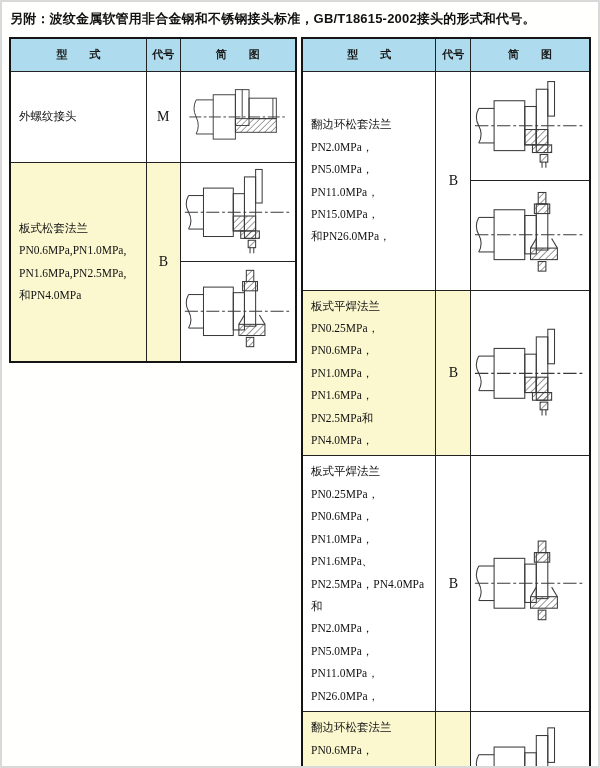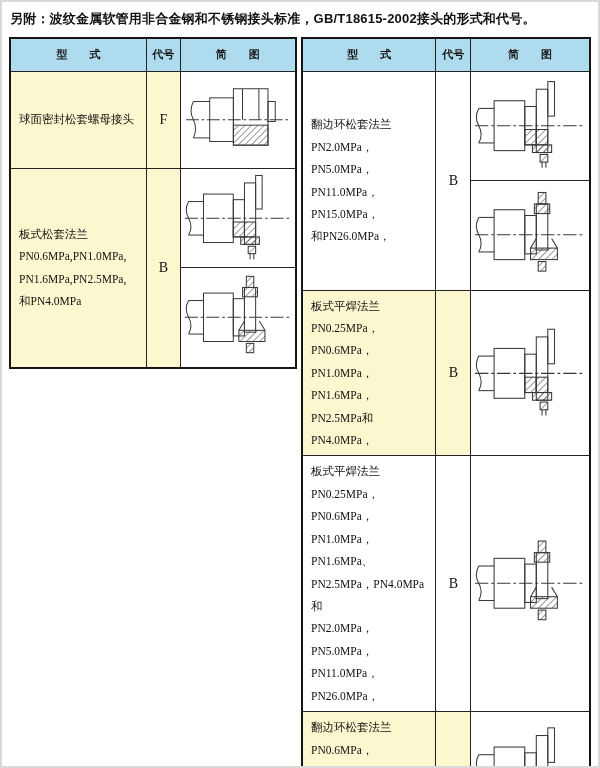--- a/index.html
+++ b/index.html
@@ -94,40 +94,40 @@
           <col style="width:118px">
         </colgroup>
         <thead>
           <tr>
             <th class="hdr">型　　式</th>
             <th class="hdr">代号</th>
             <th class="hdr">简　　图</th>
           </tr>
         </thead>
         <tbody>
-          <tr style="height:97px">
-            <td class="type-cell hl">
-              <div class="type-text">球面密封松套螺母接头</div>
-            </td>
-            <td class="code-cell hl">F</td>
-            <td class="diagram-cell">
-              <div class="diagram-split" style="height:95px">
-                <div class="diag">
-                  <svg viewBox="0 0 118 96" preserveAspectRatio="xMidYMid meet">
-                    <g fill="none" stroke="#3a3a3a" stroke-width="1.1">
-                      <line x1="2" y1="48" x2="116" y2="48" stroke-dasharray="14 3 3 3"></line>
-                      <path d="M10,28 H28"></path>
-                      <path d="M10,68 H28"></path>
+          <tr style="height:91px">
+            <td class="type-cell">
+              <div class="type-text">外螺纹接头</div>
+            </td>
+            <td class="code-cell">M</td>
+            <td class="diagram-cell">
+              <div class="diagram-split" style="height:89px">
+                <div class="diag">
+                  <svg viewBox="0 0 118 96" preserveAspectRatio="xMidYMid meet">
+                    <g fill="none" stroke="#3a3a3a" stroke-width="1.1">
+                      <line x1="2" y1="48" x2="116" y2="48" stroke-dasharray="14 3 3 3"></line>
+                      <path d="M10,28 H30"></path>
+                      <path d="M10,68 H30"></path>
                       <path d="M10,28 q-5,10 0,20 q5,10 0,20"></path>
-                      <rect x="28" y="24" width="26" height="48"></rect>
-                      <rect x="54" y="14" width="38" height="62"></rect>
-                      <line x1="64" y1="14" x2="64" y2="48"></line>
-                      <line x1="82" y1="14" x2="82" y2="48"></line>
-                      <rect x="54" y="54" width="38" height="22" fill="url(#hatchp)"></rect>
-                      <rect x="92" y="28" width="8" height="22"></rect>
+                      <rect x="30" y="22" width="26" height="52"></rect>
+                      <rect x="56" y="16" width="16" height="42"></rect>
+                      <line x1="64" y1="16" x2="64" y2="50"></line>
+                      <rect x="72" y="26" width="32" height="24"></rect>
+                      <line x1="100" y1="26" x2="100" y2="50"></line>
+                      <rect x="56" y="50" width="48" height="16" fill="url(#hatchp)"></rect>
                     </g>
                   </svg>
                 </div>
               </div>
             </td>
           </tr>
           <tr style="height:200px">
             <td class="type-cell hl">
               <div class="type-text">板式松套法兰
 PN0.6MPa,PN1.0MPa,

